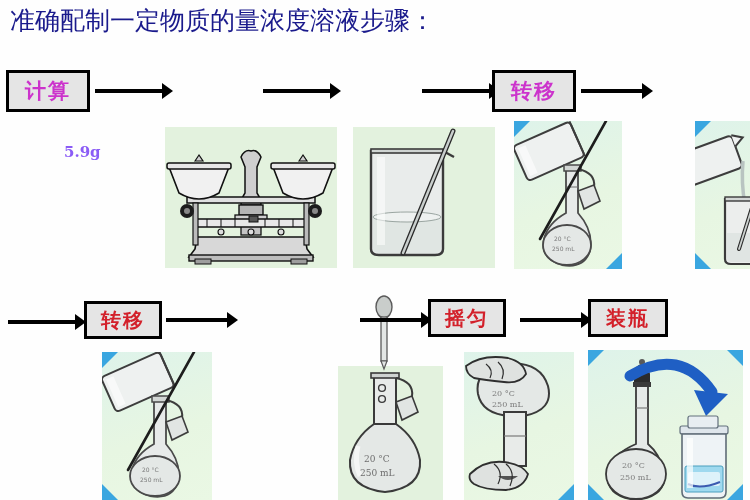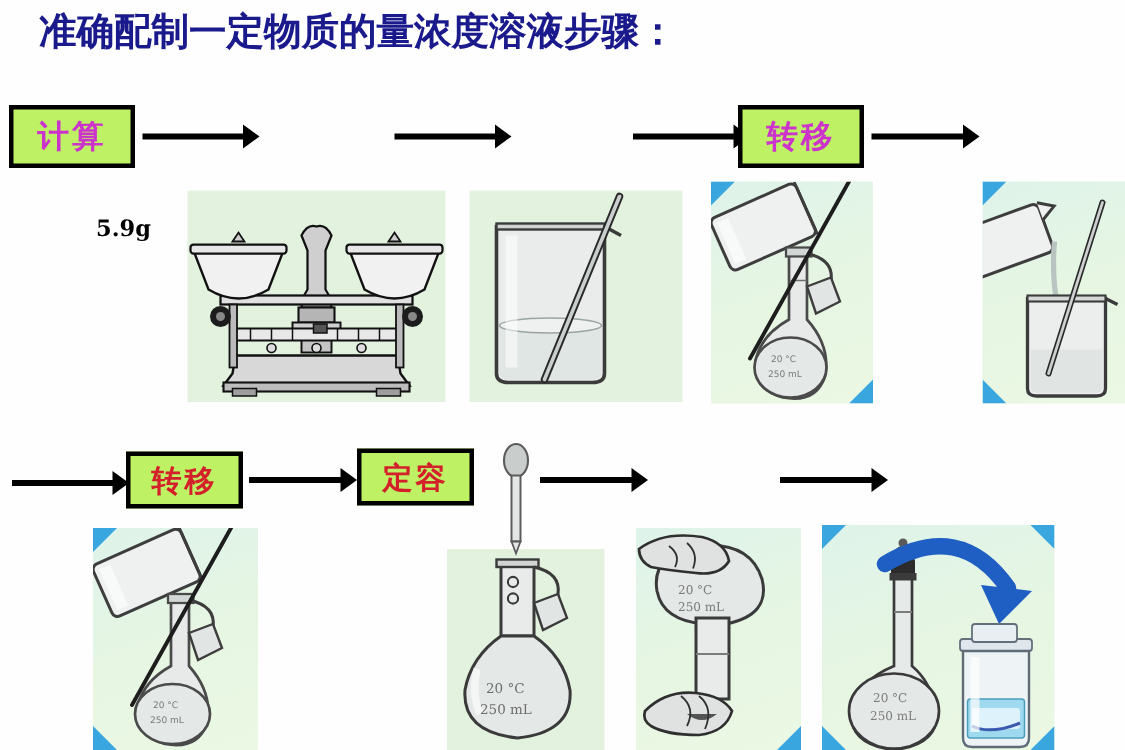--- a/index.html
+++ b/index.html
@@ -17,36 +17,36 @@
   #stage {
     position: relative;
     width: 750px;
     height: 500px;
     background: #fefefe;
   }
 
   
   .title {
     position: absolute;
-    left: 26px;
+    left: 10px;
     top: 4px;
     font-size: 25px;
-    font-weight: bold;
+    font-weight: normal;
     color: #1a1a8c;
     letter-spacing: 0px;
     white-space: nowrap;
     font-family: "DejaVu Sans", "Liberation Sans", sans-serif;
   }
 
   
   .step-box {
     position: absolute;
     box-sizing: border-box;
     border: 3px solid #000000;
-    background: #bef264;
+    background: #e5e5e5;
     display: flex;
     align-items: center;
     justify-content: center;
     font-weight: bold;
     white-space: nowrap;
     text-align: right;
   }
   .step-box .lbl {
     line-height: 1;
     letter-spacing: 2px;
@@ -69,37 +69,38 @@
     border-top: 8px solid transparent;
     border-bottom: 8px solid transparent;
     border-left: 11px solid #000000;
   }
 
   
   .panel {
     position: absolute;
     overflow: hidden;
     box-sizing: border-box;
+    margin-left: 40px;
   }
   .bg-green { background: #e3f2de; }
   .bg-mint  { background: linear-gradient(160deg,#def3ea 0%,#e7f6e2 55%,#eaf8e4 100%); }
   .corner-tl, .corner-tr, .corner-bl, .corner-br {
     position: absolute;
     width: 0; height: 0;
   }
   .corner-tl { top:0; left:0; border-top: 16px solid #3aa6e0; border-right: 16px solid transparent; }
   .corner-tr { top:0; right:0; border-top: 16px solid #3aa6e0; border-left: 16px solid transparent; }
   .corner-bl { bottom:0; left:0; border-bottom: 16px solid #3aa6e0; border-right: 16px solid transparent; }
   .corner-br { bottom:0; right:0; border-bottom: 16px solid #3aa6e0; border-left: 16px solid transparent; }
 
   .mass-label {
     position: absolute;
     font-size: 15px;
     font-weight: bold;
-    color: #000000;
+    color: #8b5cf6;
     font-family: "DejaVu Serif", "Liberation Serif", serif;
   }
 
   svg { display: block; }
 </style>
 </head>
 <body>
 
 <div id="stage">
 
@@ -333,21 +334,24 @@
     </svg>
   </div>
 
   <div class="arrow" style="left:8px; top:320px; width:68px;"></div>
 
   <div class="step-box row2" style="left:84px; top:301px; width:78px; height:38px;">
     <span class="lbl">转移</span>
   </div>
   <div class="arrow" style="left:166px; top:318px; width:62px;"></div>
 
-  <div class="step-box row2" style="left:238px; top:299px; width:78px; height:38px;">
-    <span class="lbl">定容</span>
-  </div>
   <div class="arrow" style="left:360px; top:318px; width:62px;"></div>
 
+  <div class="step-box row2" style="left:428px; top:299px; width:78px; height:38px;">
+    <span class="lbl">摇匀</span>
+  </div>
   <div class="arrow" style="left:520px; top:318px; width:62px;"></div>
 
+  <div class="step-box row2" style="left:588px; top:299px; width:80px; height:38px;">
+    <span class="lbl">装瓶</span>
+  </div>
 
 </div>
 
 </body></html>

